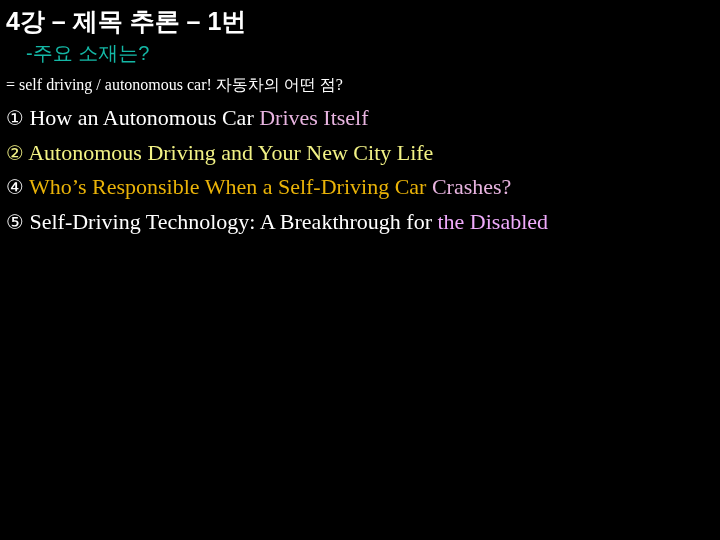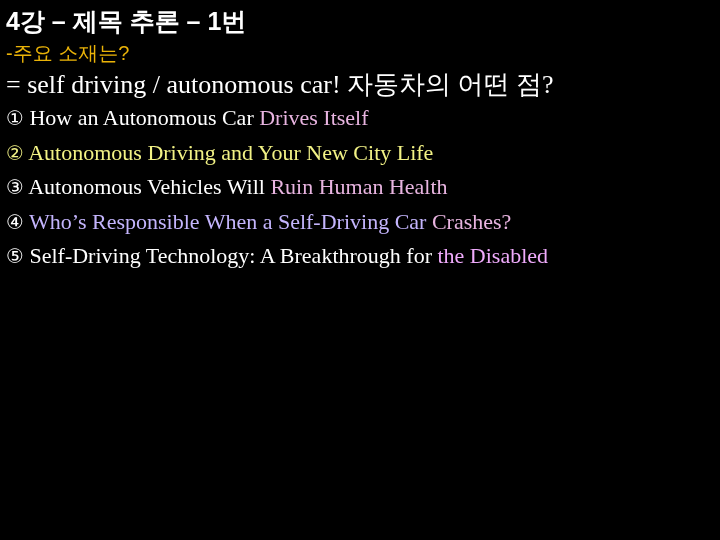--- a/index.html
+++ b/index.html
@@ -37,31 +37,32 @@
     line-height: 34px;
     color: #ffffff;
     white-space: nowrap;
     letter-spacing: 0px;
   }
   
   .sub-line {
     font-family: "Liberation Serif", "DejaVu Serif", serif;
     font-size: 22px;
     line-height: 32px;
-    color: #eab308;
+    color: #14b8a6;
     white-space: nowrap;
+    margin-left: 20px;
   }
   .sub-line.korean-small {
     font-family: "Liberation Sans", "DejaVu Sans", sans-serif;
     font-size: 20px;
     line-height: 31px;
   }
   .mix-line {
     font-family: "Liberation Serif", "DejaVu Serif", serif;
-    font-size: 26px;
+    font-size: 16px;
     line-height: 32px;
     color: #ffffff;
     white-space: nowrap;
   }
   
   .option-line {
     font-family: "Liberation Serif", "DejaVu Serif", serif;
     font-size: 22px;
     line-height: 34.5px;
     color: #ffffff;
@@ -99,28 +100,24 @@
     <div class="option-line">
       <span class="marker c-white" style="color: rgb(255, 255, 255);">①</span>
       <span class="c-white" style="color: rgb(255, 255, 255); margin-top: 40px;">How an Autonomous Car </span><span class="c-pink" style="color: rgb(232, 180, 224);">Drives Itself</span>
     </div>
 
     <div class="option-line">
       <span class="marker c-yellow" style="color: rgb(242, 242, 133);">②</span>
       <span class="c-yellow" style="color: rgb(242, 242, 133); text-align: right;">Autonomous Driving and Your New City Life</span>
     </div>
 
-    <div class="option-line">
-      <span class="marker c-white" style="color: rgb(255, 255, 255);">③</span>
-      <span class="c-white" style="color: rgb(255, 255, 255);">Autonomous Vehicles Will </span><span class="c-pink" style="color: rgb(232, 180, 224);">Ruin Human Health</span>
-    </div>
 
     <div class="option-line">
       <span class="marker c-white" style="color: rgb(255, 255, 255);">④</span>
-      <span class="c-white" style="color: #c4b5fd;">Who’s Responsible When a Self-Driving Car </span><span class="c-pink" style="color: rgb(232, 180, 224);">Crashes?</span>
+      <span class="c-white" style="color: #eab308;">Who’s Responsible When a Self-Driving Car </span><span class="c-pink" style="color: rgb(232, 180, 224);">Crashes?</span>
     </div>
 
     <div class="option-line justified">
       <span class="marker c-white" style="color: rgb(255, 255, 255);">⑤</span>
       <span class="c-white" style="color: rgb(255, 255, 255);">Self-Driving Technology: A Breakthrough for </span><span class="c-pink" style="color: #f0abfc;">the Disabled</span>
     </div>
 
   </div>
 </div>
 

